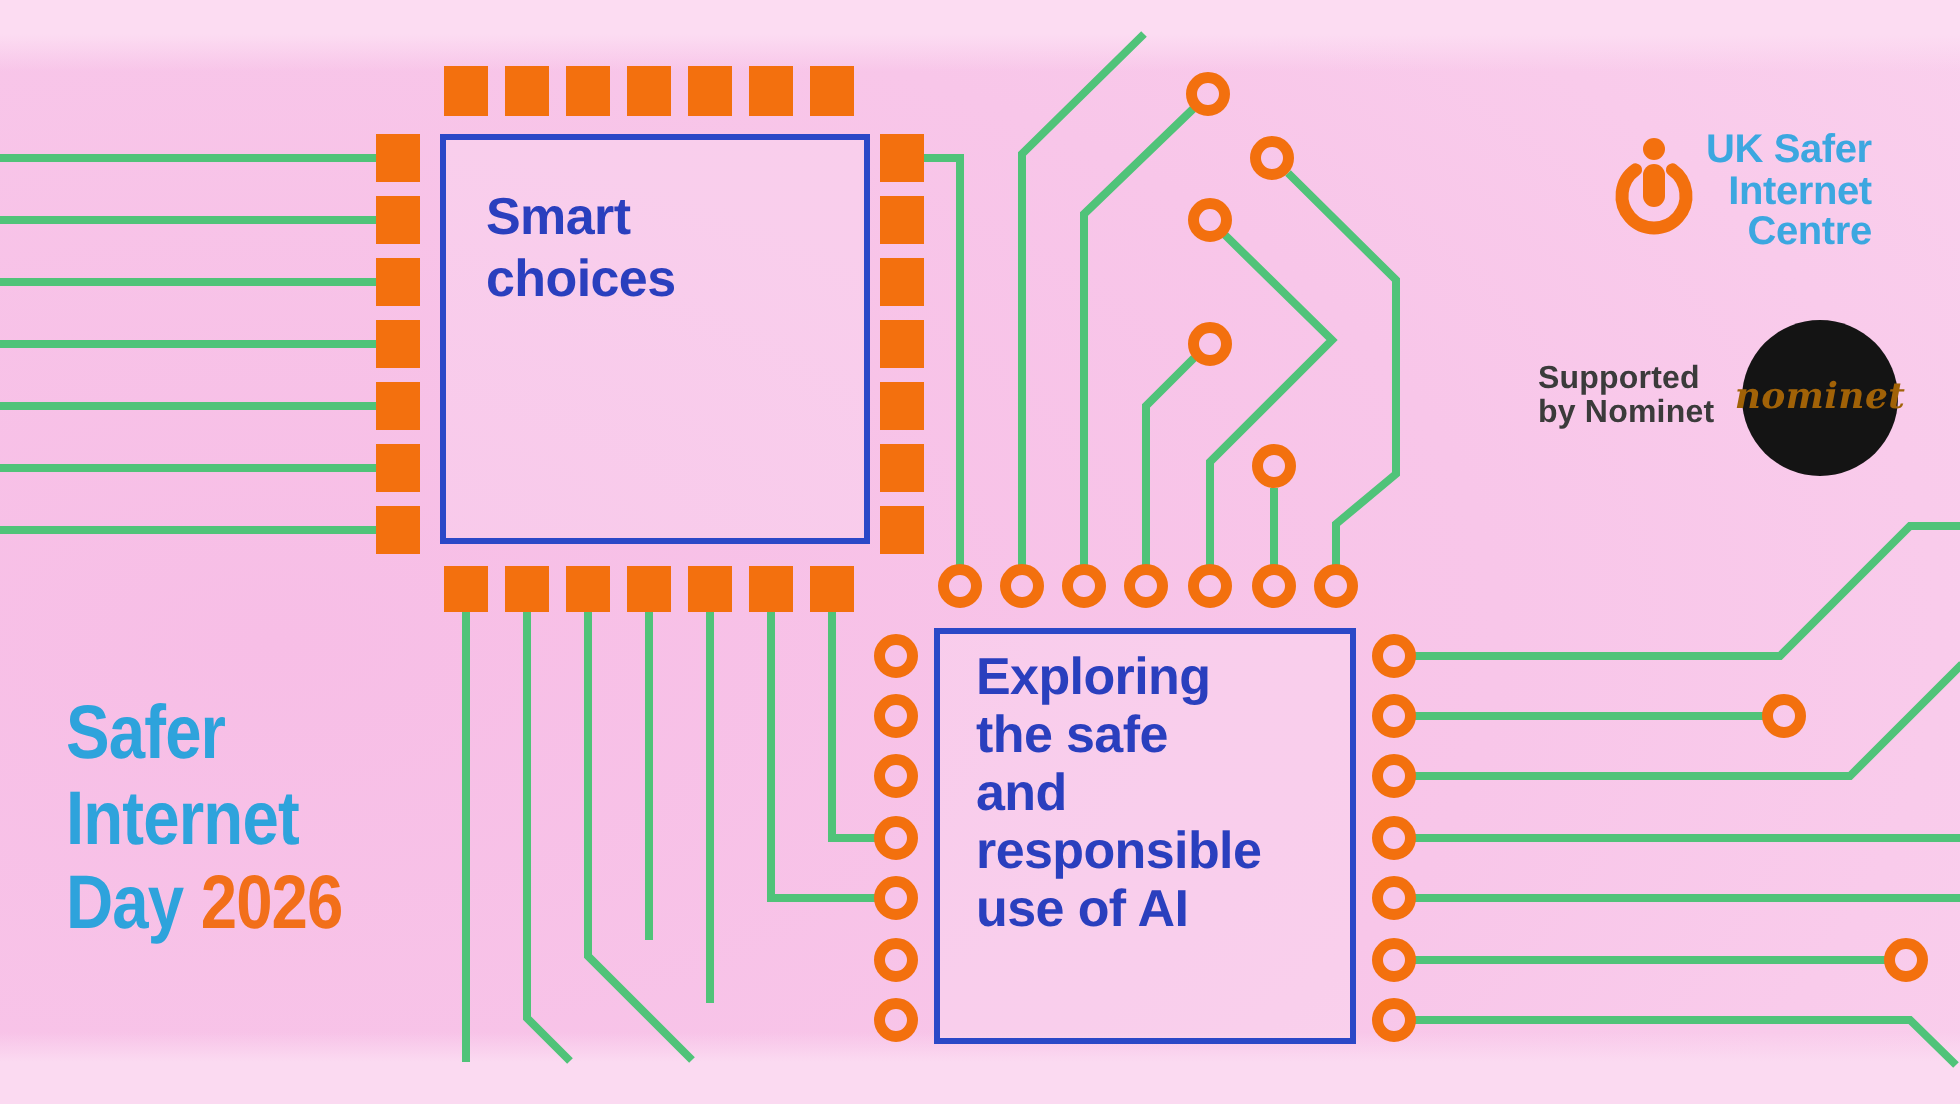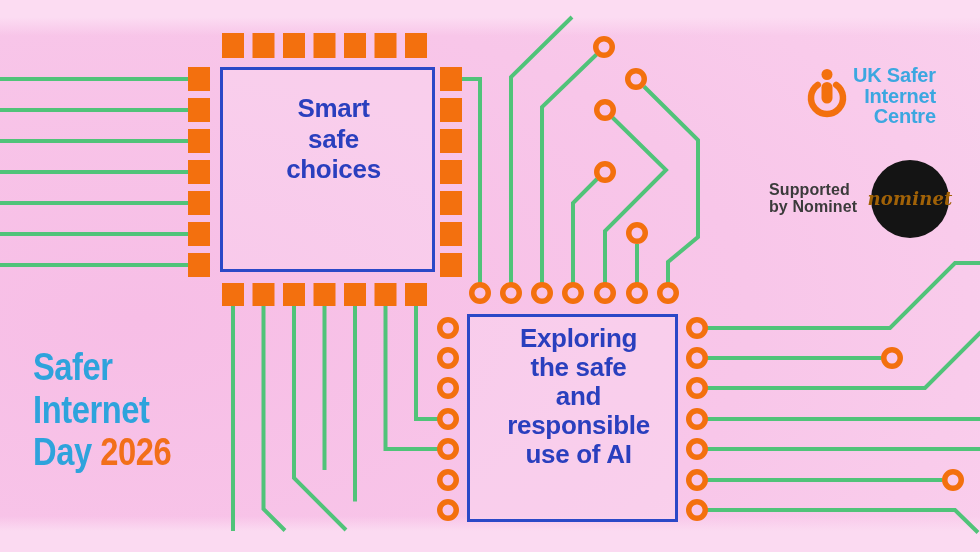--- a/index.html
+++ b/index.html
@@ -8,21 +8,20 @@
     font-family:"Liberation Sans",sans-serif;
     background:
       linear-gradient(180deg,#fcdcf2 0%,#fcdcf2 3.1%,rgba(252,220,242,0) 6.5%,rgba(252,220,242,0) 93.5%,#fbdaf1 96.2%,#fbdaf1 100%),
       radial-gradient(130% 125% at 14% 58%, #f7bee6 0%, #f8c6e9 48%, #fbd5ef 100%);
   }
   #circuit{position:absolute;left:0;top:0;}
   .chip-box{
     position:absolute;box-sizing:border-box;
     border:3.5px solid #2b48c7;
     background:rgba(255,255,255,0.17);
-    text-align:center;
   }
   #chip1{left:220px;top:67px;width:215px;height:205px;}
   #chip2{left:467px;top:314px;width:211px;height:208px;}
   .chip-text{color:#2a3fbe;font-weight:700;}
   #chip1 .chip-text{padding:23px 8px 0 20px;font-size:26px;line-height:30.5px;letter-spacing:-0.3px;}
   #chip2 .chip-text{padding:7px 6px 0 18px;font-size:26px;line-height:29px;letter-spacing:-0.3px;}
   #sid-title{
     position:absolute;left:33px;top:346px;
     font-size:38px;line-height:42.5px;font-weight:700;letter-spacing:-0.5px;
     color:#2ea3dc;transform:scaleX(0.86);transform-origin:left top;white-space:nowrap;
@@ -156,21 +155,20 @@
       <circle cx="637" cy="233" r="8.25"></circle>
 
       <circle cx="892" cy="358" r="8.25"></circle>
         <circle cx="953" cy="480" r="8.25"></circle>
     </g>
   </svg>
 
   <div id="chip1" class="chip-box">
     <div class="chip-text">
       <div>Smart</div>
-      <div>safe</div>
       <div>choices</div>
     </div>
   </div>
 
   <div id="chip2" class="chip-box">
     <div class="chip-text">
       <div>Exploring</div>
       <div>the safe</div>
       <div>and</div>
       <div>responsible</div>

